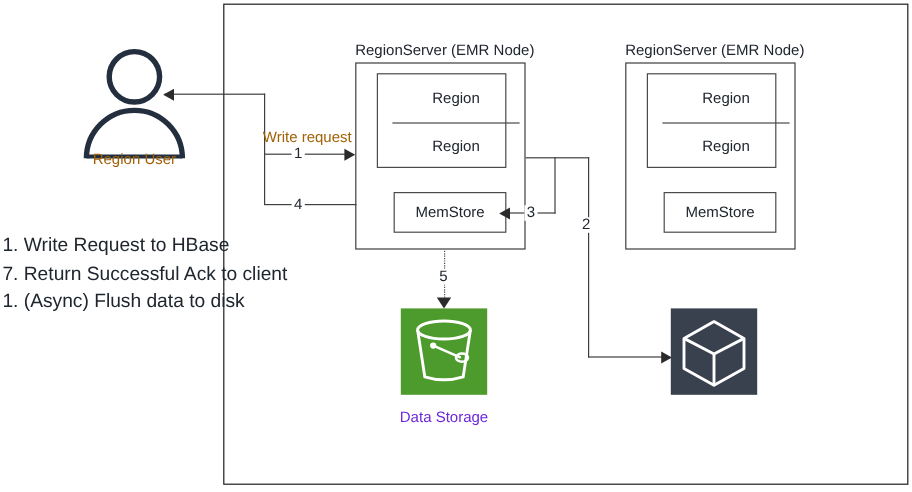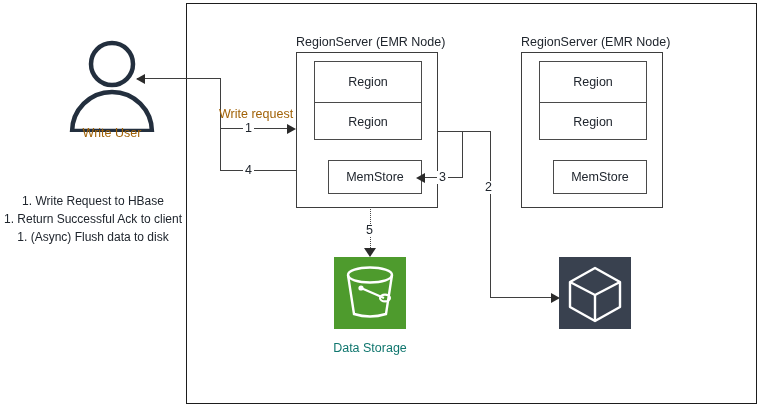--- a/index.html
+++ b/index.html
@@ -64,21 +64,21 @@
   #rs2-title { left: 521px; top: 35px; width: 142px; }
 
   .regions-group {
     border: 1.3px solid #4a4a4a;
   }
   #rs1-regions { left: 314px; top: 61px; width: 108px; height: 79px; }
   #rs2-regions { left: 539px; top: 61px; width: 108px; height: 79px; }
 
   .region-cell {
     position: absolute;
-    left: 0;
+    left: 12px;
     width: 100%;
     height: 39.5px;
     box-sizing: border-box;
     font-size: 12.5px;
     color: #20262e;
   }
   .region-cell.top { top: 0; }
   .region-cell.bottom { top: 39.5px; border-top: 1.3px solid #4a4a4a; }
 
   .memstore {
@@ -109,21 +109,21 @@
     position: absolute;
     width: 72px;
     height: 72px;
   }
   #data-storage-icon { left: 334px; top: 257px; background: #4e9b2d; }
   #wal-icon         { left: 559px; top: 257px; background: #39414f; }
 
   .svc-label {
     position: absolute;
     font-size: 12.5px;
-    color: #0f766e;
+    color: #6d28d9;
     text-align: center;
     white-space: nowrap;
   }
   #data-storage-label { left: 300px; top: 341px; width: 140px; }
   #wal-label          { left: 525px; top: 341px; width: 140px; }
 
   
   .hline, .vline {
     position: absolute;
     background: #3f3f3f;
@@ -154,42 +154,42 @@
     padding: 0 2px;
     line-height: 1;
   }
 
   
   #steps-legend {
     position: absolute;
     left: 2px;
     top: 193px;
     width: 182px;
-    font-size: 12px;
+    font-size: 16px;
     line-height: 1.48;
     color: #20262e;
     text-align: center;
   }
   #steps-legend div { white-space: nowrap; }
 </style>
 </head>
 <body>
 
 <div id="canvas">
 
   <div class="box" id="outer-container"></div>
 
   <div id="user-actor">
     <svg width="100" height="92" viewBox="0 0 100 92">
       <circle cx="50" cy="24" r="21" fill="none" stroke="#232f3e" stroke-width="4.5"></circle>
       <path d="M10 92 A40 40 0 0 1 90 92" fill="none" stroke="#232f3e" stroke-width="4.5"></path>
       <line x1="10" y1="91" x2="90" y2="91" stroke="#232f3e" stroke-width="4.5"></line>
     </svg>
   </div>
-  <div class="lbl" id="user-label">Write User</div>
+  <div class="lbl" id="user-label">Region User</div>
 
   <div class="rs-title" id="rs1-title">RegionServer (EMR Node)</div>
   <div class="box rs-outer" id="rs1-outer"></div>
   <div class="box regions-group" id="rs1-regions">
     <div class="region-cell top center-text">Region</div>
     <div class="region-cell bottom center-text">Region</div>
   </div>
   <div class="box memstore center-text" id="rs1-memstore">MemStore</div>
 
   <div class="rs-title" id="rs2-title">RegionServer (EMR Node)</div>
@@ -243,17 +243,17 @@
   <div class="svc-icon-sq" id="wal-icon">
     <svg width="72" height="72" viewBox="0 0 72 72">
       <path d="M36 11 L61 25 L61 50 L36 64 L11 50 L11 25 Z" fill="none" stroke="#ffffff" stroke-width="2.4" stroke-linejoin="round"></path>
       <path d="M11 25 L36 38 L61 25" fill="none" stroke="#ffffff" stroke-width="2.4" stroke-linejoin="round"></path>
       <path d="M36 38 L36 64" fill="none" stroke="#ffffff" stroke-width="2.4"></path>
     </svg>
   </div>
 
   <div id="steps-legend">
     <div>1. Write Request to HBase</div>
-    <div>1. Return Successful Ack to client</div>
+    <div>7. Return Successful Ack to client</div>
     <div>1. (Async) Flush data to disk</div>
   </div>
 
 </div>
 
 </body></html>

